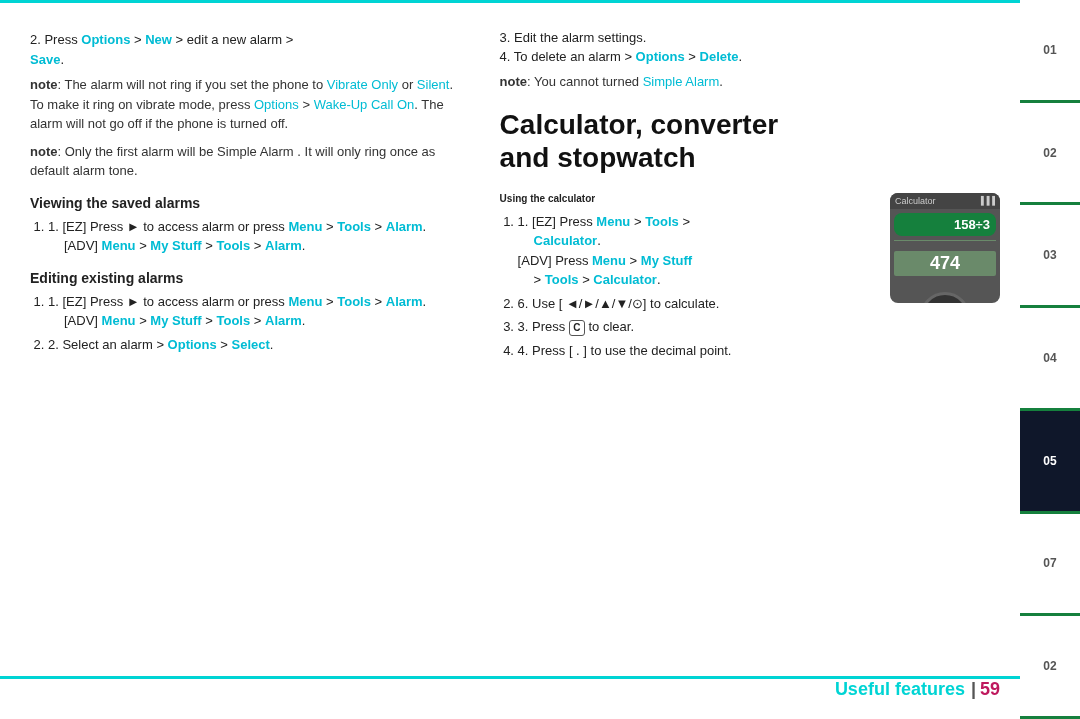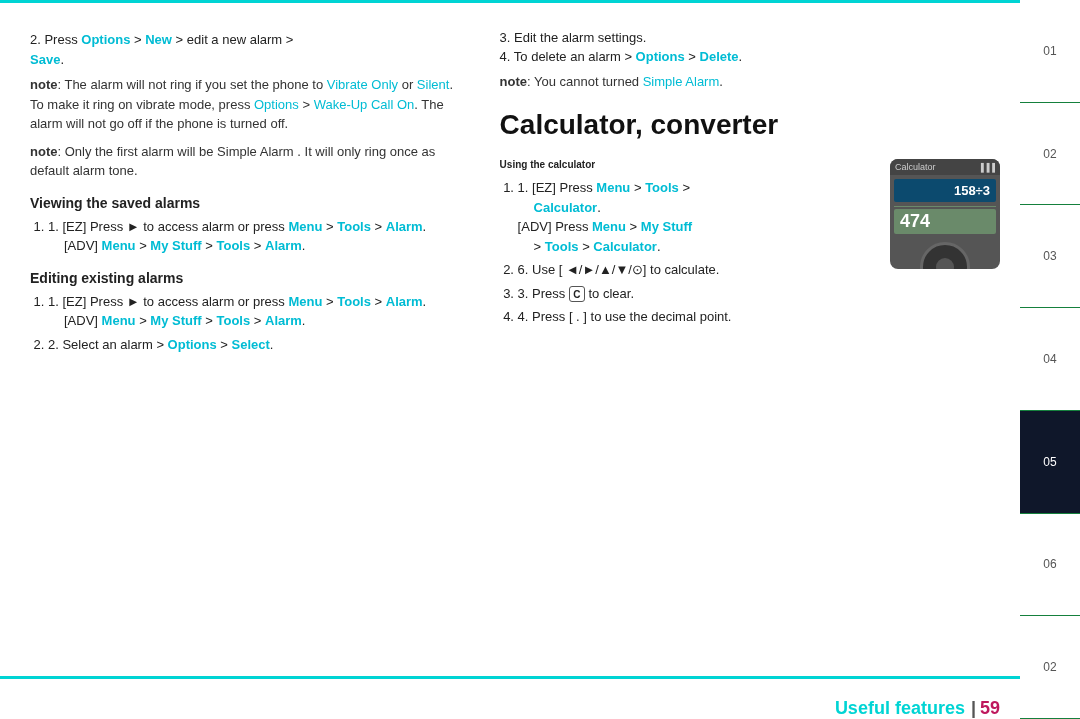--- a/index.html
+++ b/index.html
@@ -43,23 +43,23 @@
       height: 719px;
       display: flex;
       flex-direction: column;
     }
     .sidebar-tab {
       flex: 1;
       display: flex;
       align-items: center;
       justify-content: center;
       font-size: 12px;
-      font-weight: normal;
+      font-weight: bold;
       color: #555;
-      border-bottom: 1px solid #15803d;
+      border-bottom: 3px solid #15803d;
       cursor: pointer;
     }
     .sidebar-tab.active {
       background: #0f172a;
       color: #fff;
     }
 
     
     .content {
       position: absolute;
@@ -84,21 +84,21 @@
     }
 
     
     .bottom-bar {
       position: absolute;
       bottom: 0;
       left: 0;
       right: 60px;
       height: 40px;
       display: flex;
-      align-items: flex-end;
+      align-items: flex-start;
       justify-content: flex-end;
       padding-right: 20px;
     }
     .bottom-bar-text {
       font-size: 18px;
       font-weight: bold;
       color: #00d4d4;
     }
     .bottom-bar-page {
       font-size: 18px;
@@ -173,37 +173,37 @@
     .calc-image-header {
       background: #444;
       color: #ccc;
       font-size: 9px;
       padding: 3px 5px;
       display: flex;
       justify-content: space-between;
       align-items: center;
     }
     .calc-image-screen {
-      background: #0c4a6e;
+      background: #15803d;
       margin: 4px;
       padding: 4px 6px;
       font-size: 13px;
       font-weight: bold;
       color: #fff;
       text-align: right;
-      border-radius: 2px;
+      border-radius: 8px;
     }
     .calc-image-result {
       background: #6a8a6a;
-      margin: 2px 4px;
+      margin: 10px 4px;
       padding: 2px 6px;
       font-size: 18px;
       font-weight: bold;
       color: #fff;
-      text-align: left;
+      text-align: center;
       border-radius: 2px;
     }
     .calc-image-btn-area {
       display: flex;
       justify-content: center;
       align-items: center;
       padding: 6px;
     }
     .calc-dpad {
       width: 50px;
@@ -239,21 +239,21 @@
 <div class="top-line"></div>
 
 <div class="bottom-line"></div>
 
 <div class="sidebar">
   <div class="sidebar-tab">01</div>
   <div class="sidebar-tab">02</div>
   <div class="sidebar-tab">03</div>
   <div class="sidebar-tab">04</div>
   <div class="sidebar-tab active">05</div>
-  <div class="sidebar-tab">06</div>
+  <div class="sidebar-tab">07</div>
   <div class="sidebar-tab">02</div>
 </div>
 
 <div class="content">
 
   <div class="left-col">
 
     <div class="intro-line">
       <span>2. Press </span><span class="cyan bold">Options</span><span> &gt; </span><span class="cyan bold">New</span><span> &gt; edit a new alarm &gt;</span><br>
       <span class="cyan bold">Save</span><span>.</span>
@@ -298,20 +298,21 @@
     <div style="margin-bottom:8px;">
       <span>4. To delete an alarm &gt; </span><span class="cyan bold">Options</span><span> &gt; </span><span class="cyan bold">Delete</span><span>.</span>
     </div>
 
     <div class="note-block" style="margin-bottom:16px;">
       <span class="note-label">note</span><span>: You cannot turned </span><span class="cyan">Simple Alarm</span><span>.</span>
     </div>
 
     <div class="big-heading">
       <span>Calculator, converter</span><br>
+      <span>and stopwatch</span>
     </div>
 
     <div class="clearfix">
 
       <div class="calc-image">
         <div class="calc-image-header">
           <span>Calculator</span>
           <span style="font-size:8px;">▐▐▐</span>
         </div>
         <div class="calc-image-screen">158÷3</div>

